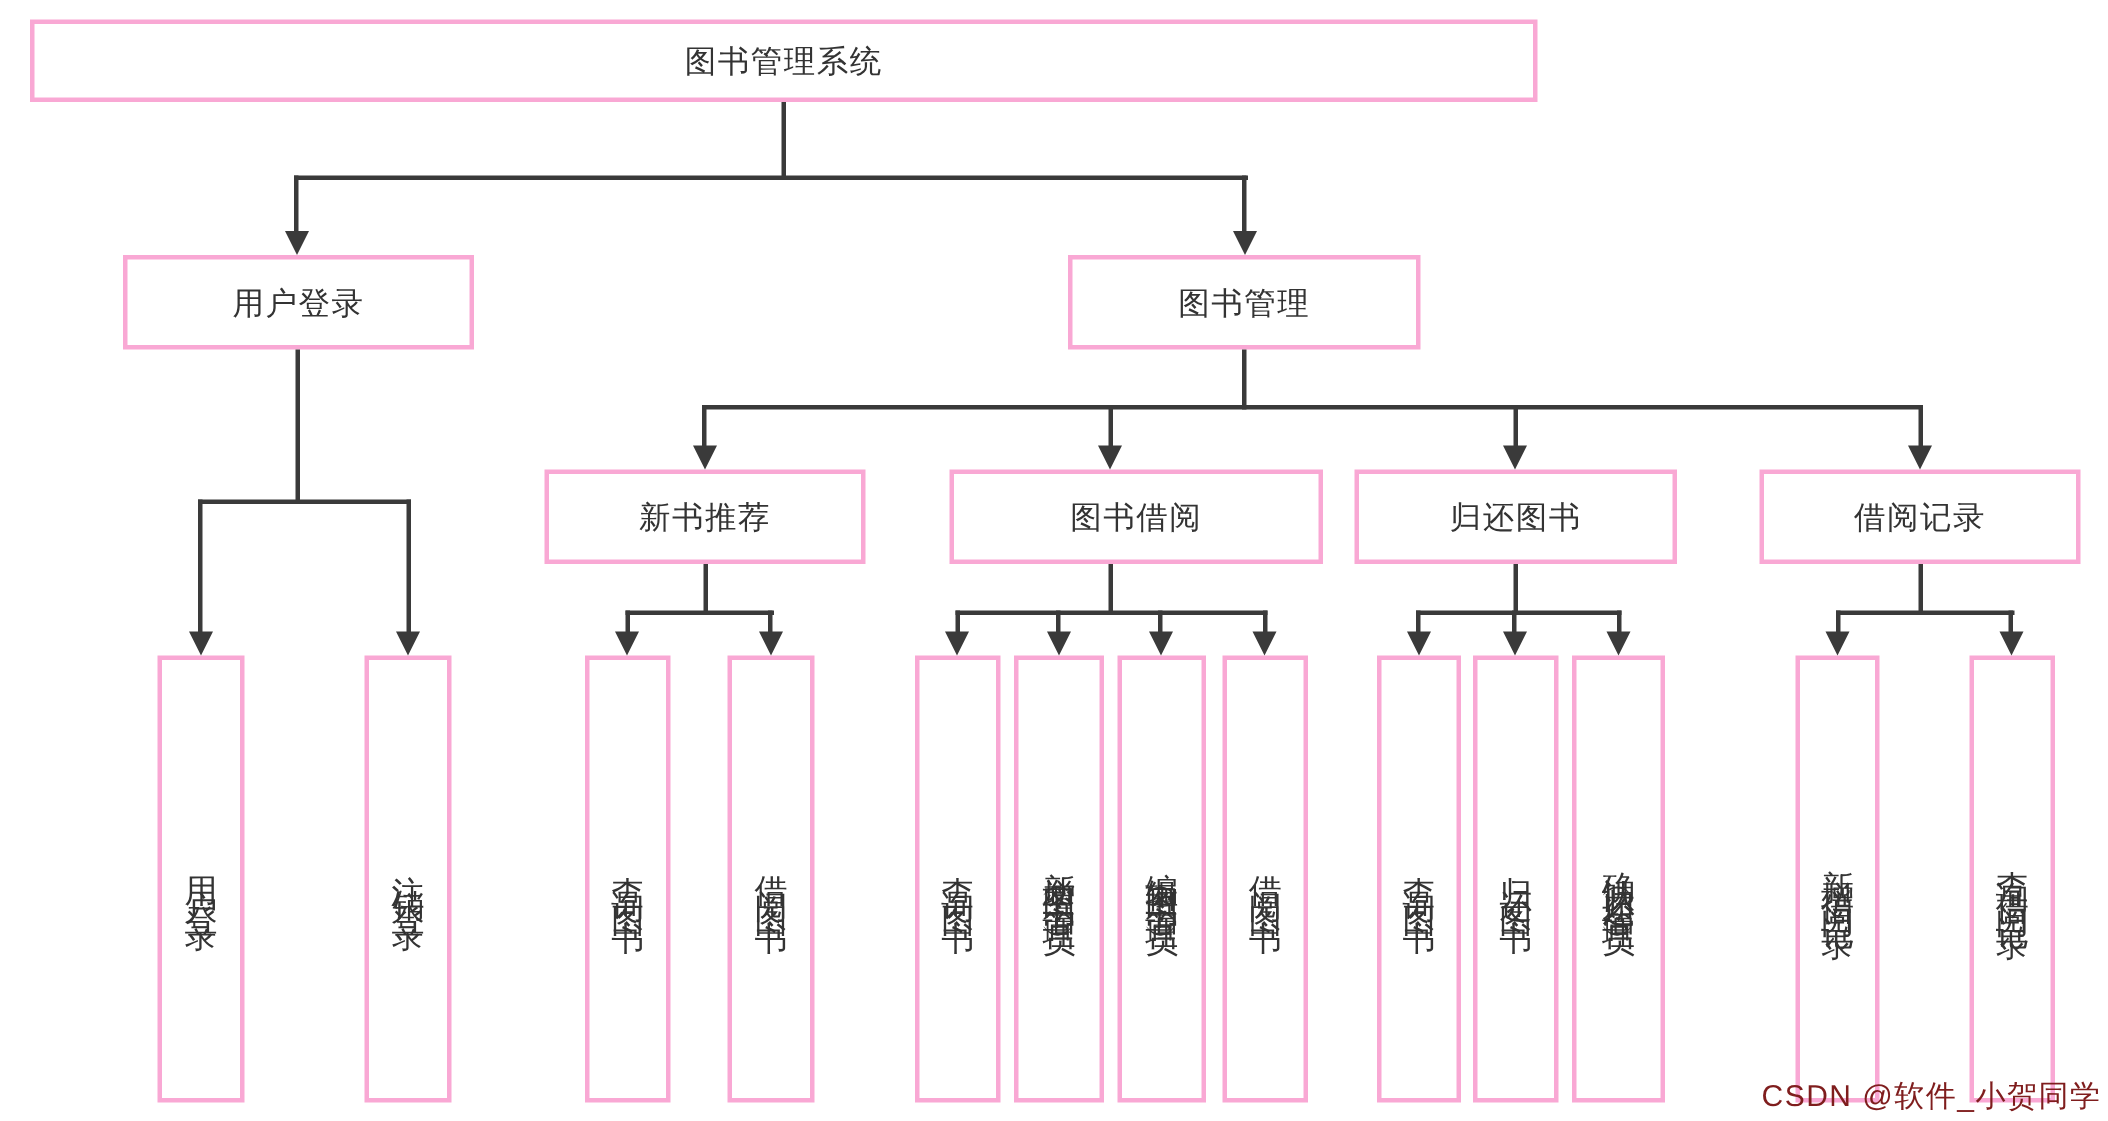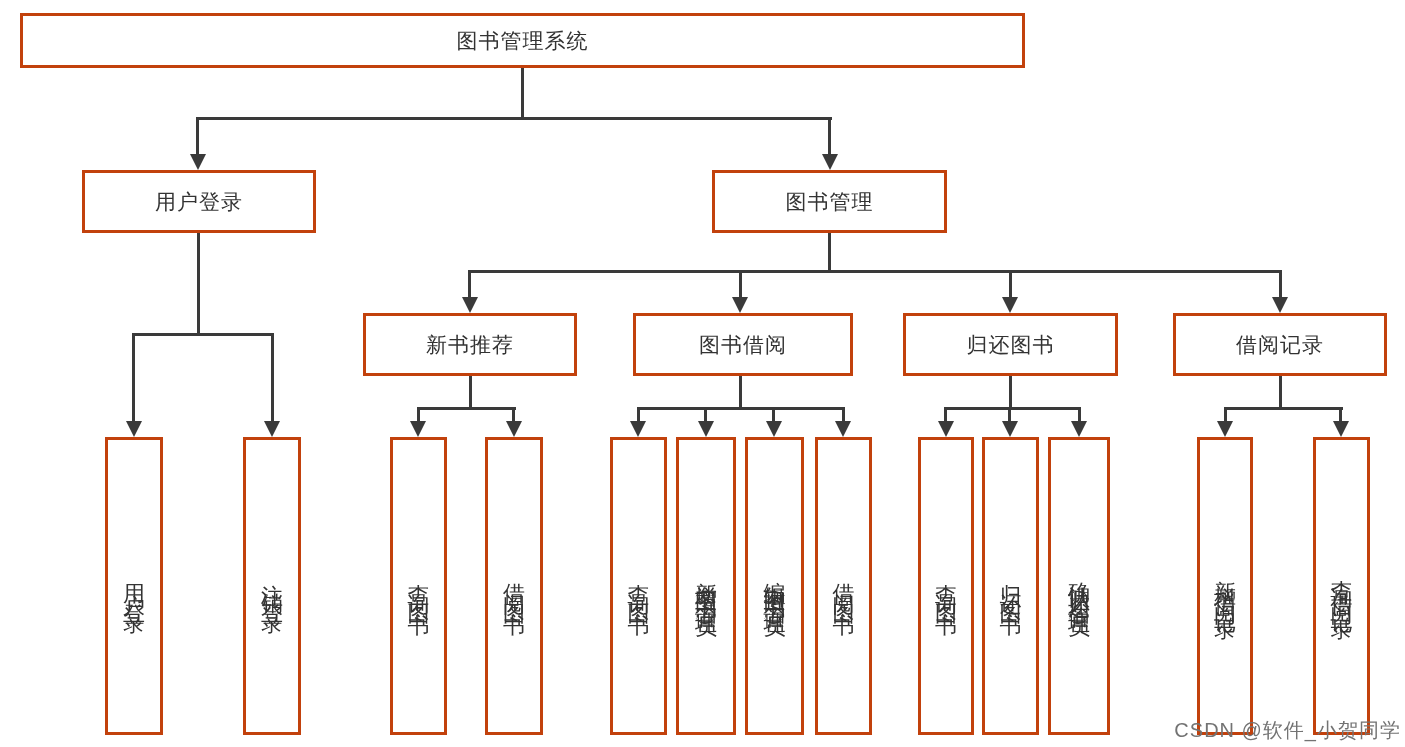--- a/index.html
+++ b/index.html
@@ -1,39 +1,39 @@
 <!DOCTYPE html>
 <html><head>
 <meta charset="utf-8">
 <style>
   html,body{margin:0;padding:0;background:#fff;}
   #stage{
     position:relative;width:1405px;height:747px;background:#fff;overflow:hidden;
     font-family:"Liberation Sans","DejaVu Sans",sans-serif;color:#333;
   }
   .box{
-    position:absolute;border:3px solid #c2410c;background:#fff;box-sizing:border-box;
+    position:absolute;border:3px solid #f9a8d4;background:#fff;box-sizing:border-box;
     display:flex;align-items:center;justify-content:center;
   }
   .hbox{font-size:21px;letter-spacing:1px;}
   .vtxt{
     writing-mode:vertical-rl;text-orientation:mixed;
     font-size:22px;line-height:1;white-space:nowrap;
   }
   .sp10{letter-spacing:10px;}
   .sp8{letter-spacing:8px;}
   .sp5{letter-spacing:5px;}
   .line{position:absolute;background:#3a3a3a;}
   .arrow{
     position:absolute;width:0;height:0;
     border-left:8px solid transparent;border-right:8px solid transparent;
     border-top:16px solid #3a3a3a;
   }
   .watermark{
-    position:absolute;top:717px;right:4px;font-size:20px;color:#737373;
+    position:absolute;top:717px;right:4px;font-size:20px;color:#7f1d1d;
     letter-spacing:1px;
   }
 </style>
 </head>
 <body>
 
 <div id="stage">
 
   <div class="box hbox" style="left:20px;top:13px;width:1005px;height:55px">
     <span>图书管理系统</span>
@@ -43,21 +43,21 @@
     <span>用户登录</span>
   </div>
 
   <div class="box hbox" style="left:712px;top:170px;width:235px;height:63px">
     <span>图书管理</span>
   </div>
 
   <div class="box hbox" style="left:363px;top:313px;width:214px;height:63px">
     <span>新书推荐</span>
   </div>
-  <div class="box hbox" style="left:633px;top:313px;width:220px;height:63px">
+  <div class="box hbox" style="left:633px;top:313px;width:249px;height:63px">
     <span>图书借阅</span>
   </div>
   <div class="box hbox" style="left:903px;top:313px;width:215px;height:63px">
     <span>归还图书</span>
   </div>
   <div class="box hbox" style="left:1173px;top:313px;width:214px;height:63px">
     <span>借阅记录</span>
   </div>
 
   <div class="box" style="left:105px;top:437px;width:58px;height:298px">

